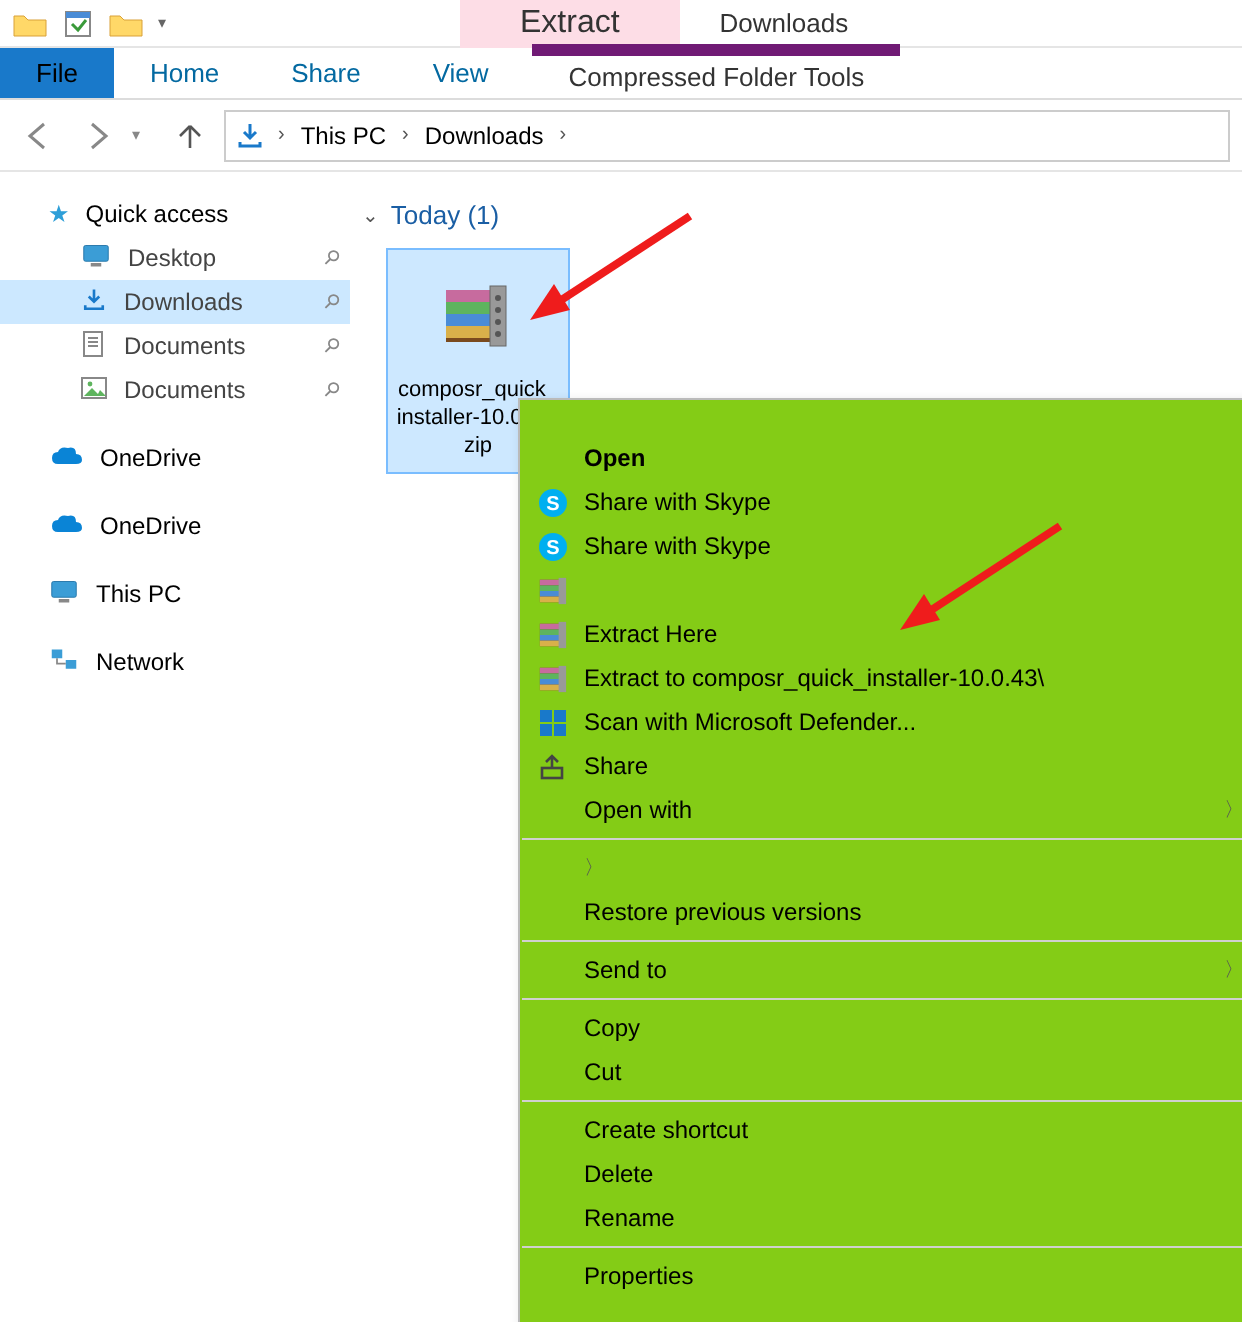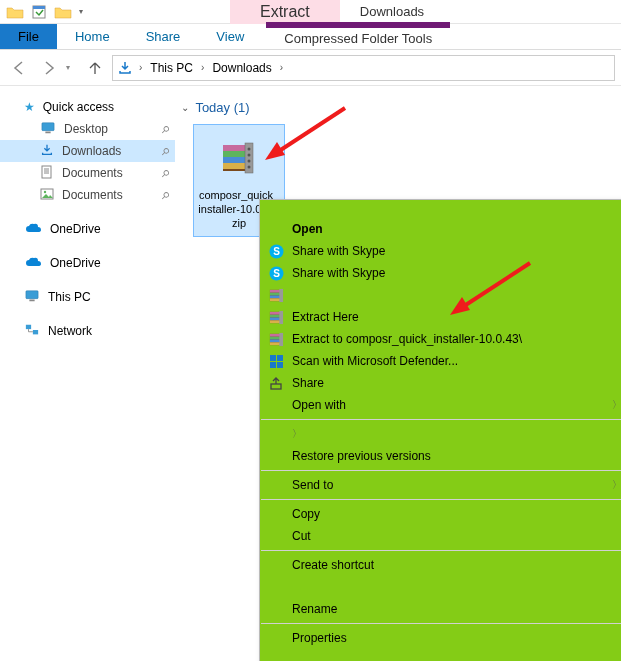--- a/index.html
+++ b/index.html
@@ -352,20 +352,21 @@
       <div class="ctxicon"></div>
       <div class="ctxlabel">Cut</div>
     </div>
   <div class="ctxsep"></div>
   <div class="ctxitem">
       <div class="ctxicon"></div>
       <div class="ctxlabel">Create shortcut</div>
     </div>
   <div class="ctxitem">
       <div class="ctxicon"></div>
+      <div class="ctxlabel">Delete</div>
     </div>
   <div class="ctxitem">
       <div class="ctxicon"></div>
       <div class="ctxlabel">Rename</div>
     </div>
   <div class="ctxsep"></div>
   <div class="ctxitem">
       <div class="ctxicon"></div>
       <div class="ctxlabel">Properties</div>
     </div>

